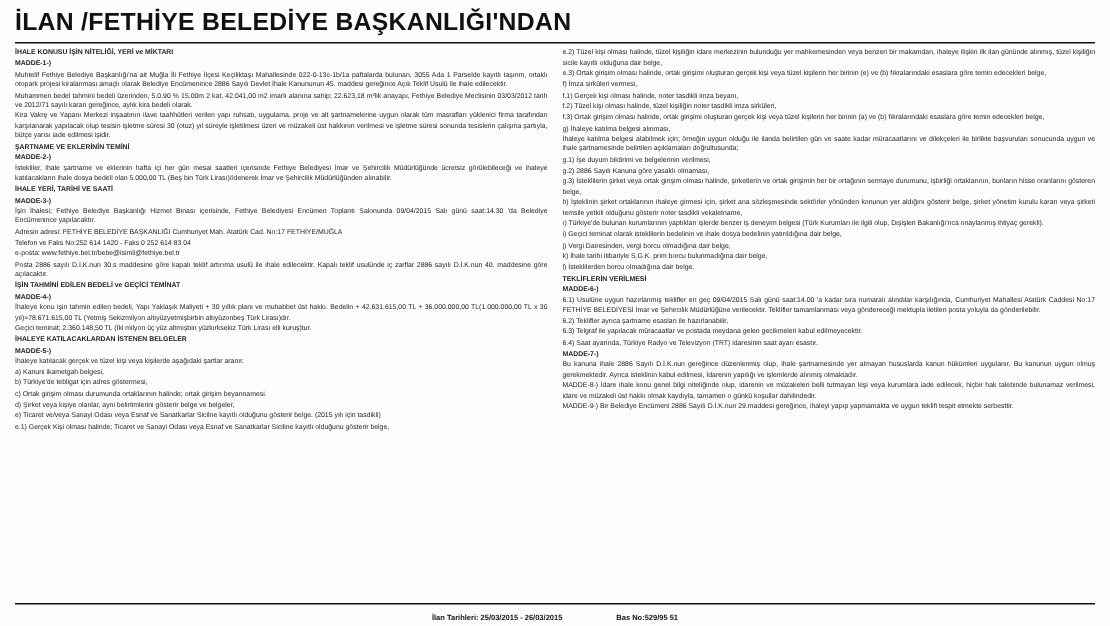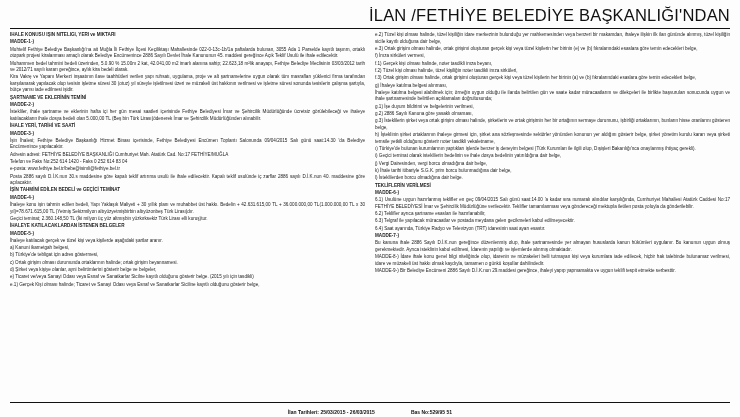--- a/index.html
+++ b/index.html
@@ -16,22 +16,22 @@
   }
   .page {
     position: relative;
     width: 740px;
     height: 417px;
     background: #fdfdfd;
     box-sizing: border-box;
     padding: 4px 10px 4px 10px;
   }
   .title {
-    text-align: right;
-    font-weight: normal;
+    text-align: left;
+    font-weight: bold;
     font-size: 16.5px;
     letter-spacing: 0.2px;
     color: #111;
     margin: 2px 0 4px 0;
     line-height: 1.1;
   }
   .rule {
     height: 1px;
     background: #111;
     margin: 0 0 3px 0;

